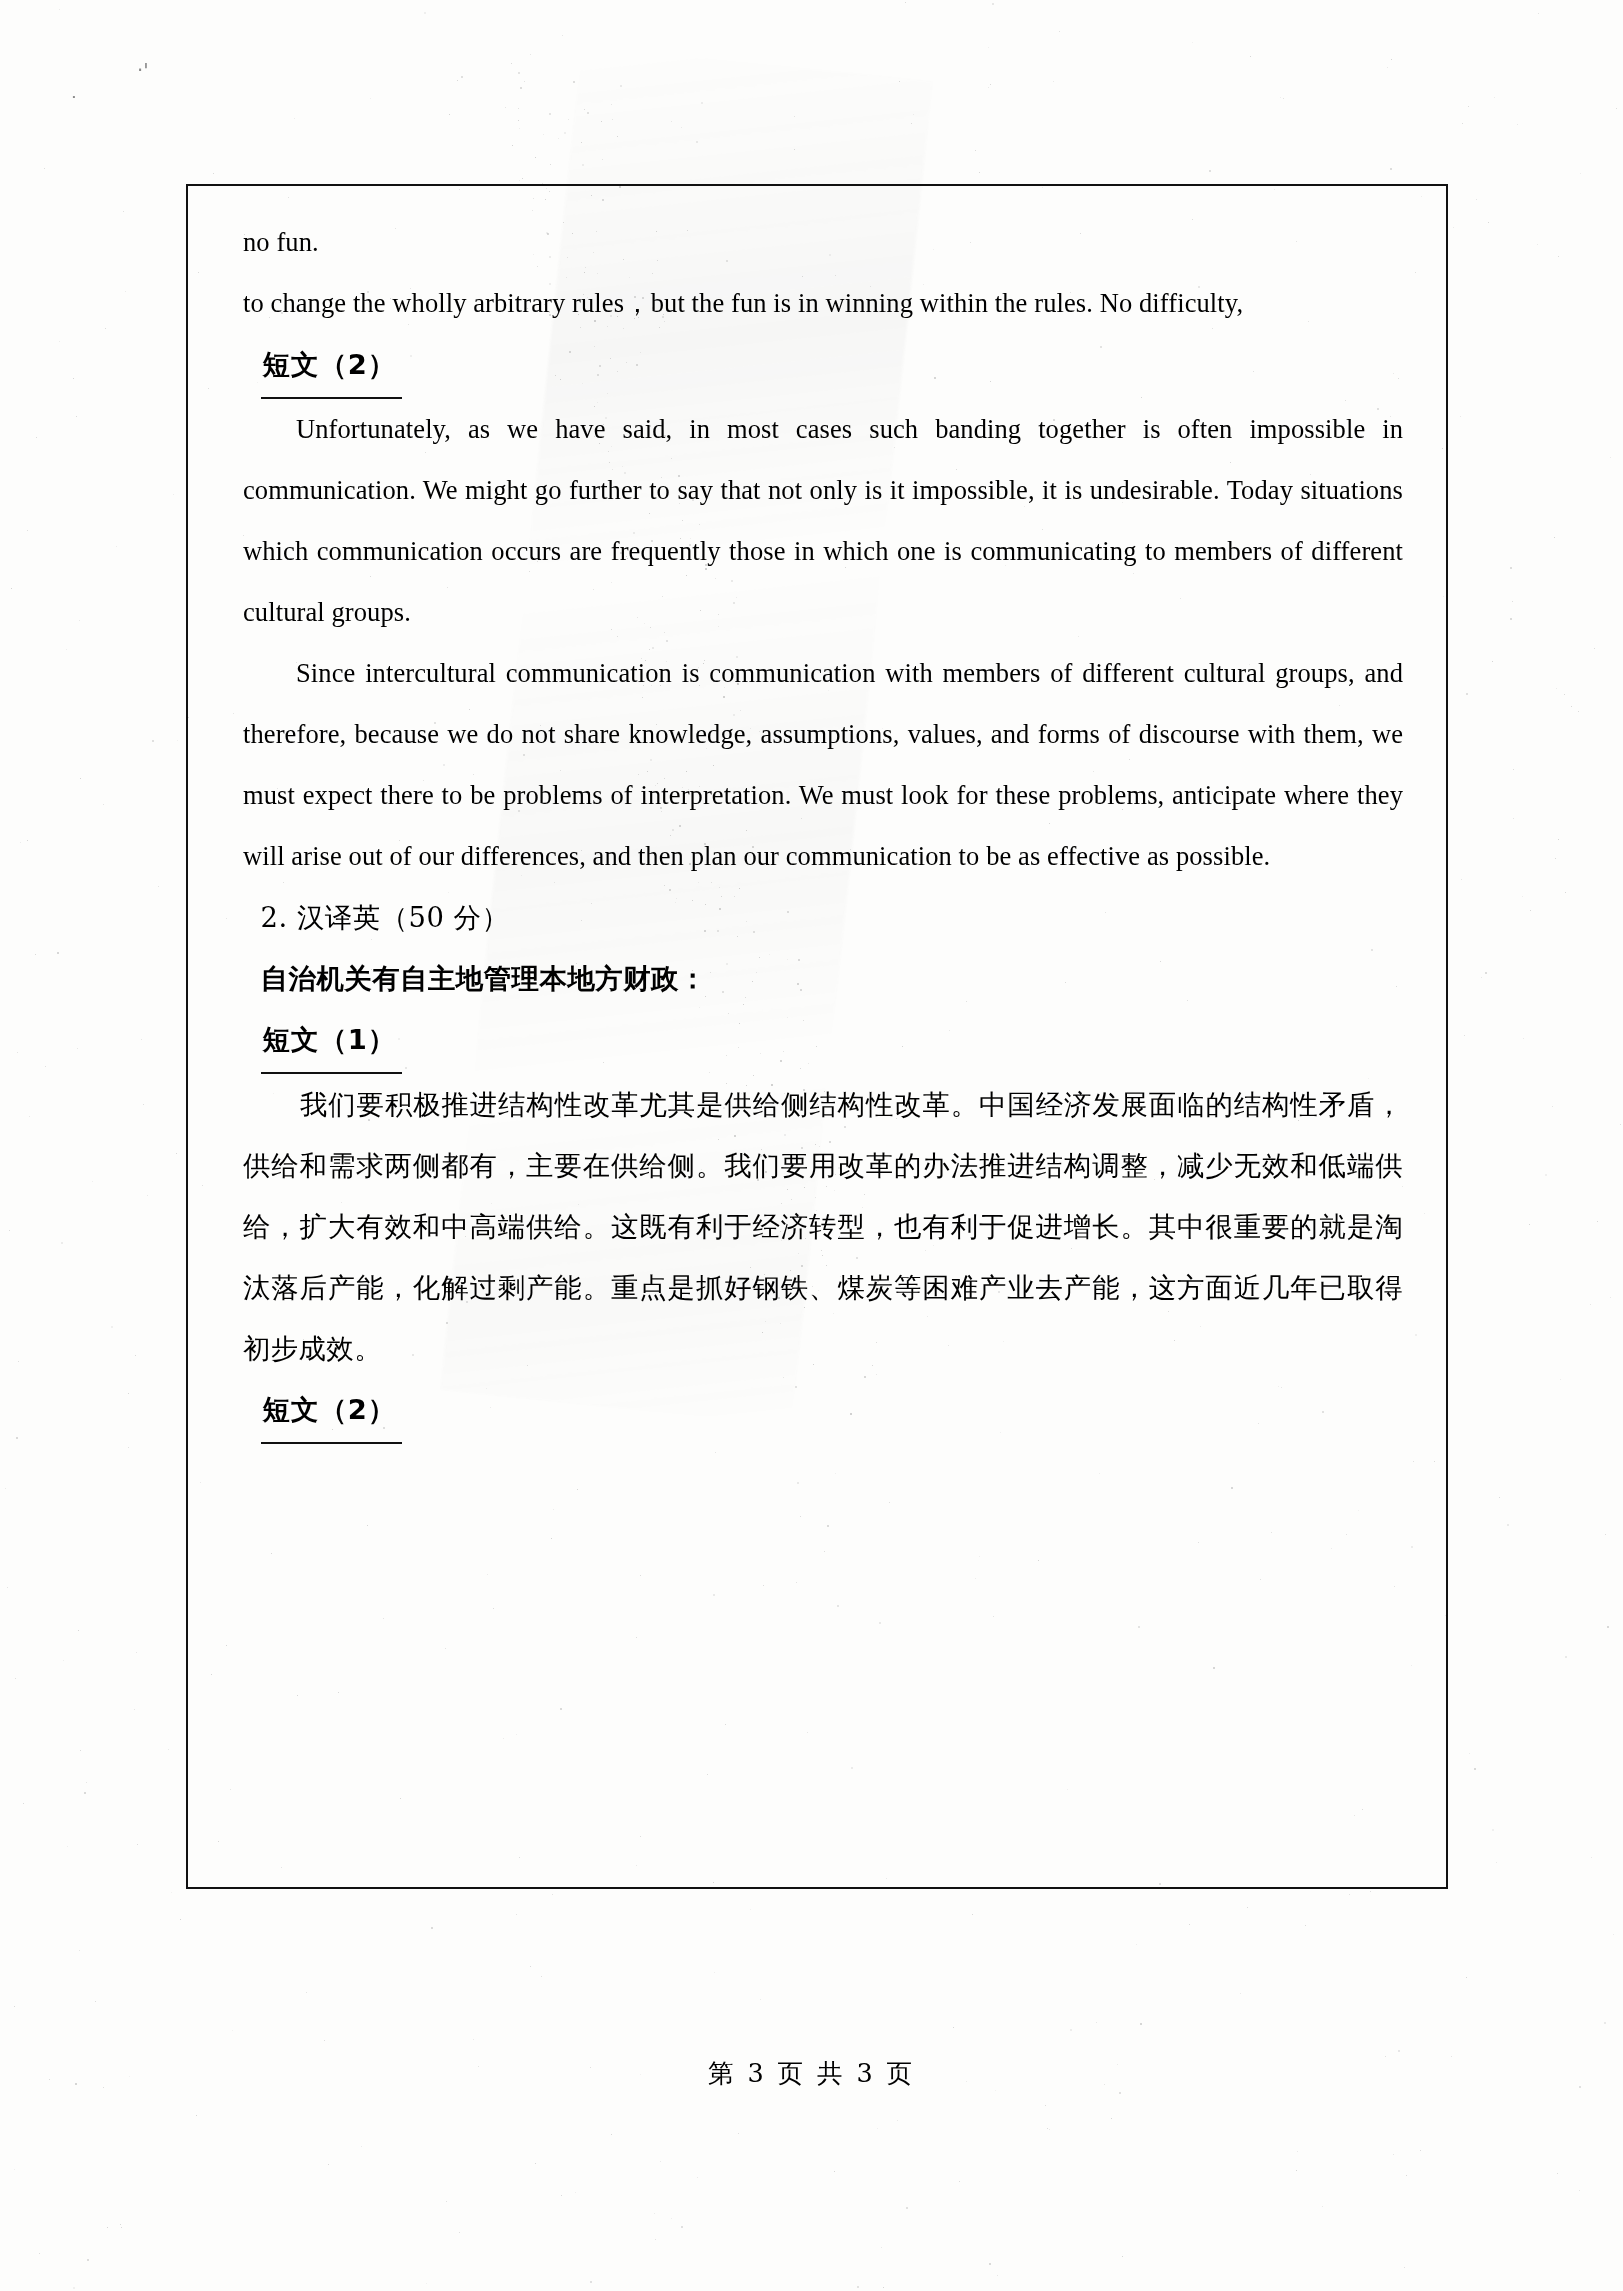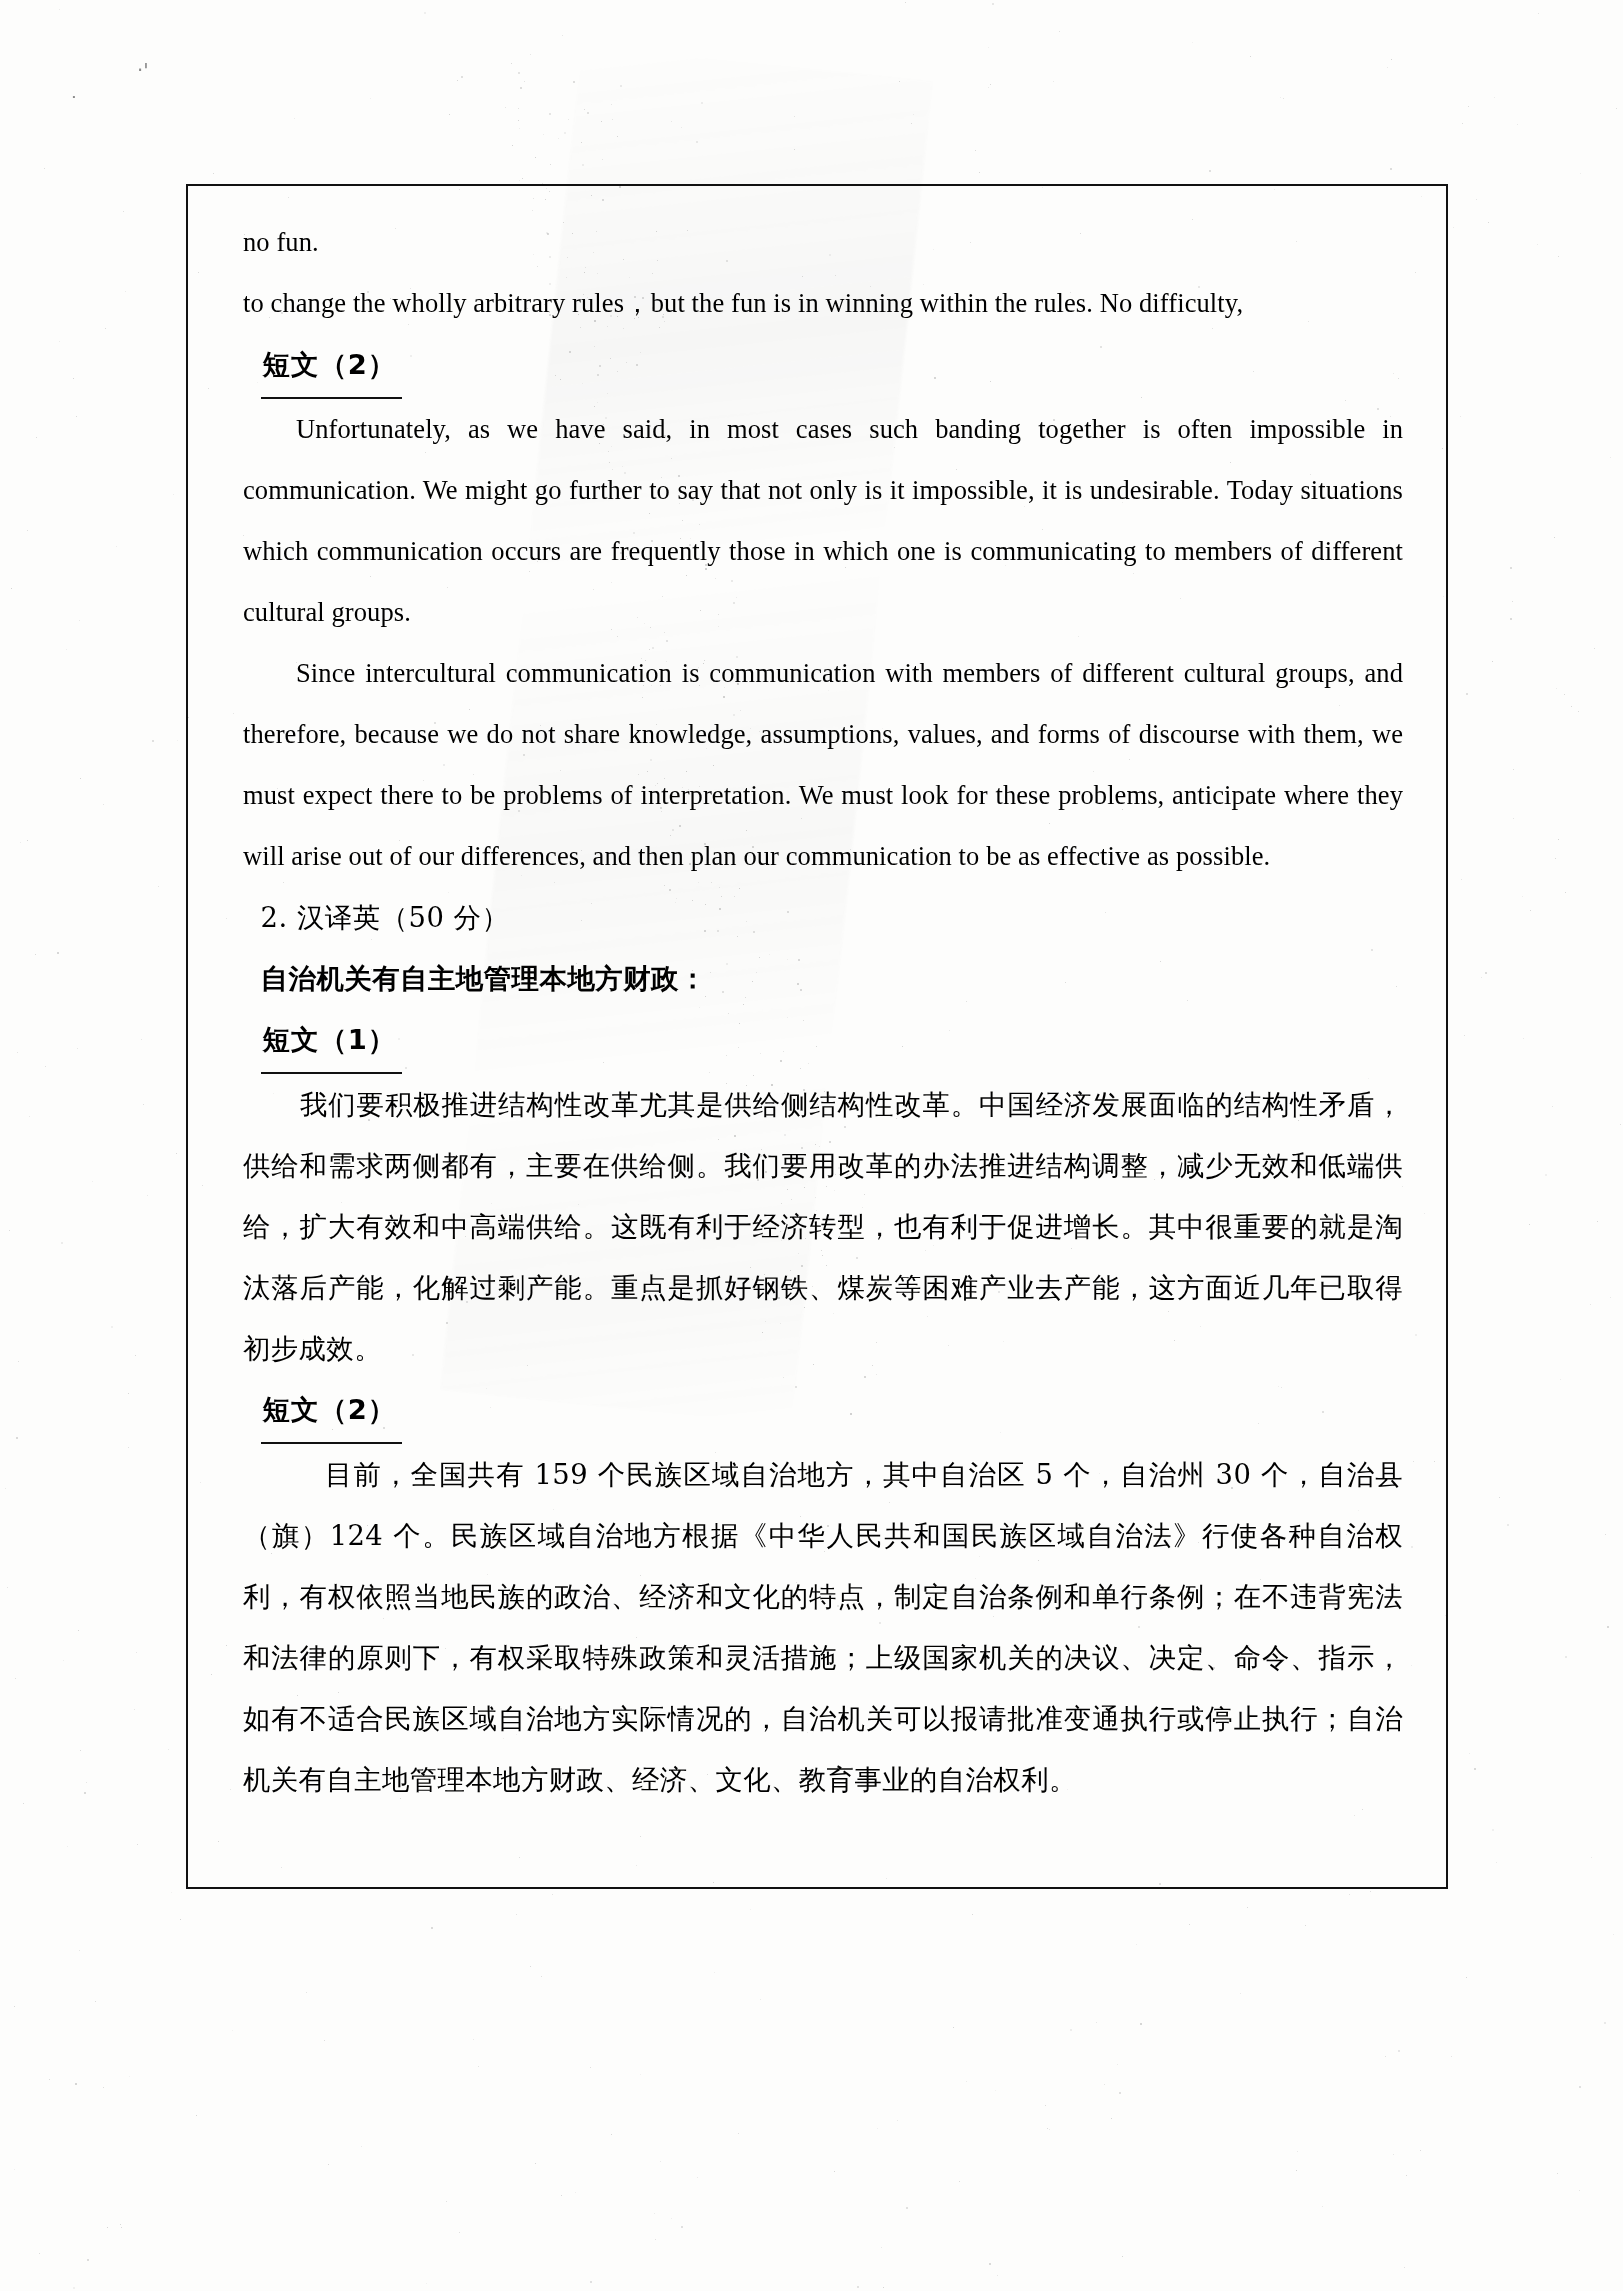--- a/index.html
+++ b/index.html
@@ -999,20 +999,22 @@
       <div class="label-row">
         <span class="section-label">短文（1）</span>
       </div>
 
       <p class="zh-para indent">我们要积极推进结构性改革尤其是供给侧结构性改革。中国经济发展面临的结构性矛盾，供给和需求两侧都有，主要在供给侧。我们要用改革的办法推进结构调整，减少无效和低端供给，扩大有效和中高端供给。这既有利于经济转型，也有利于促进增长。其中很重要的就是淘汰落后产能，化解过剩产能。重点是抓好钢铁、煤炭等困难产业去产能，这方面近几年已取得初步成效。</p>
 
       <div class="label-row">
         <span class="section-label">短文（2）</span>
       </div>
 
-      <p class="zh-para zh-serif" style="text-indent:82px;">目前，全国共有 159 个民族区域自治地方，其中自治区 5 个，自治州 30 个，自治县（旗）124 个。民族区域自治地方根据《中华人民共和国民族区域自治法》行使各种自治权利，有权依照当地民族的政治、经济和文化的特点，制定自治条例和单行条例；在不违背宪法和法律的原则下，有权采取特殊政策和灵活措施；上级国家机关的决议、决定、命令、指示，如有不适合民族区域自治地方实际情况的，自治机关可以报请批准变通执行或停止执行；自治机关有自主地管理本地方财政、经济、文化、教育事业的自治权利。</p>
 
     </div>
   </div>
 
+  <div id="page-footer">
+    <span>第 3 页   共 3 页</span>
+  </div>
 
 </div>
 
 
 </body></html>

